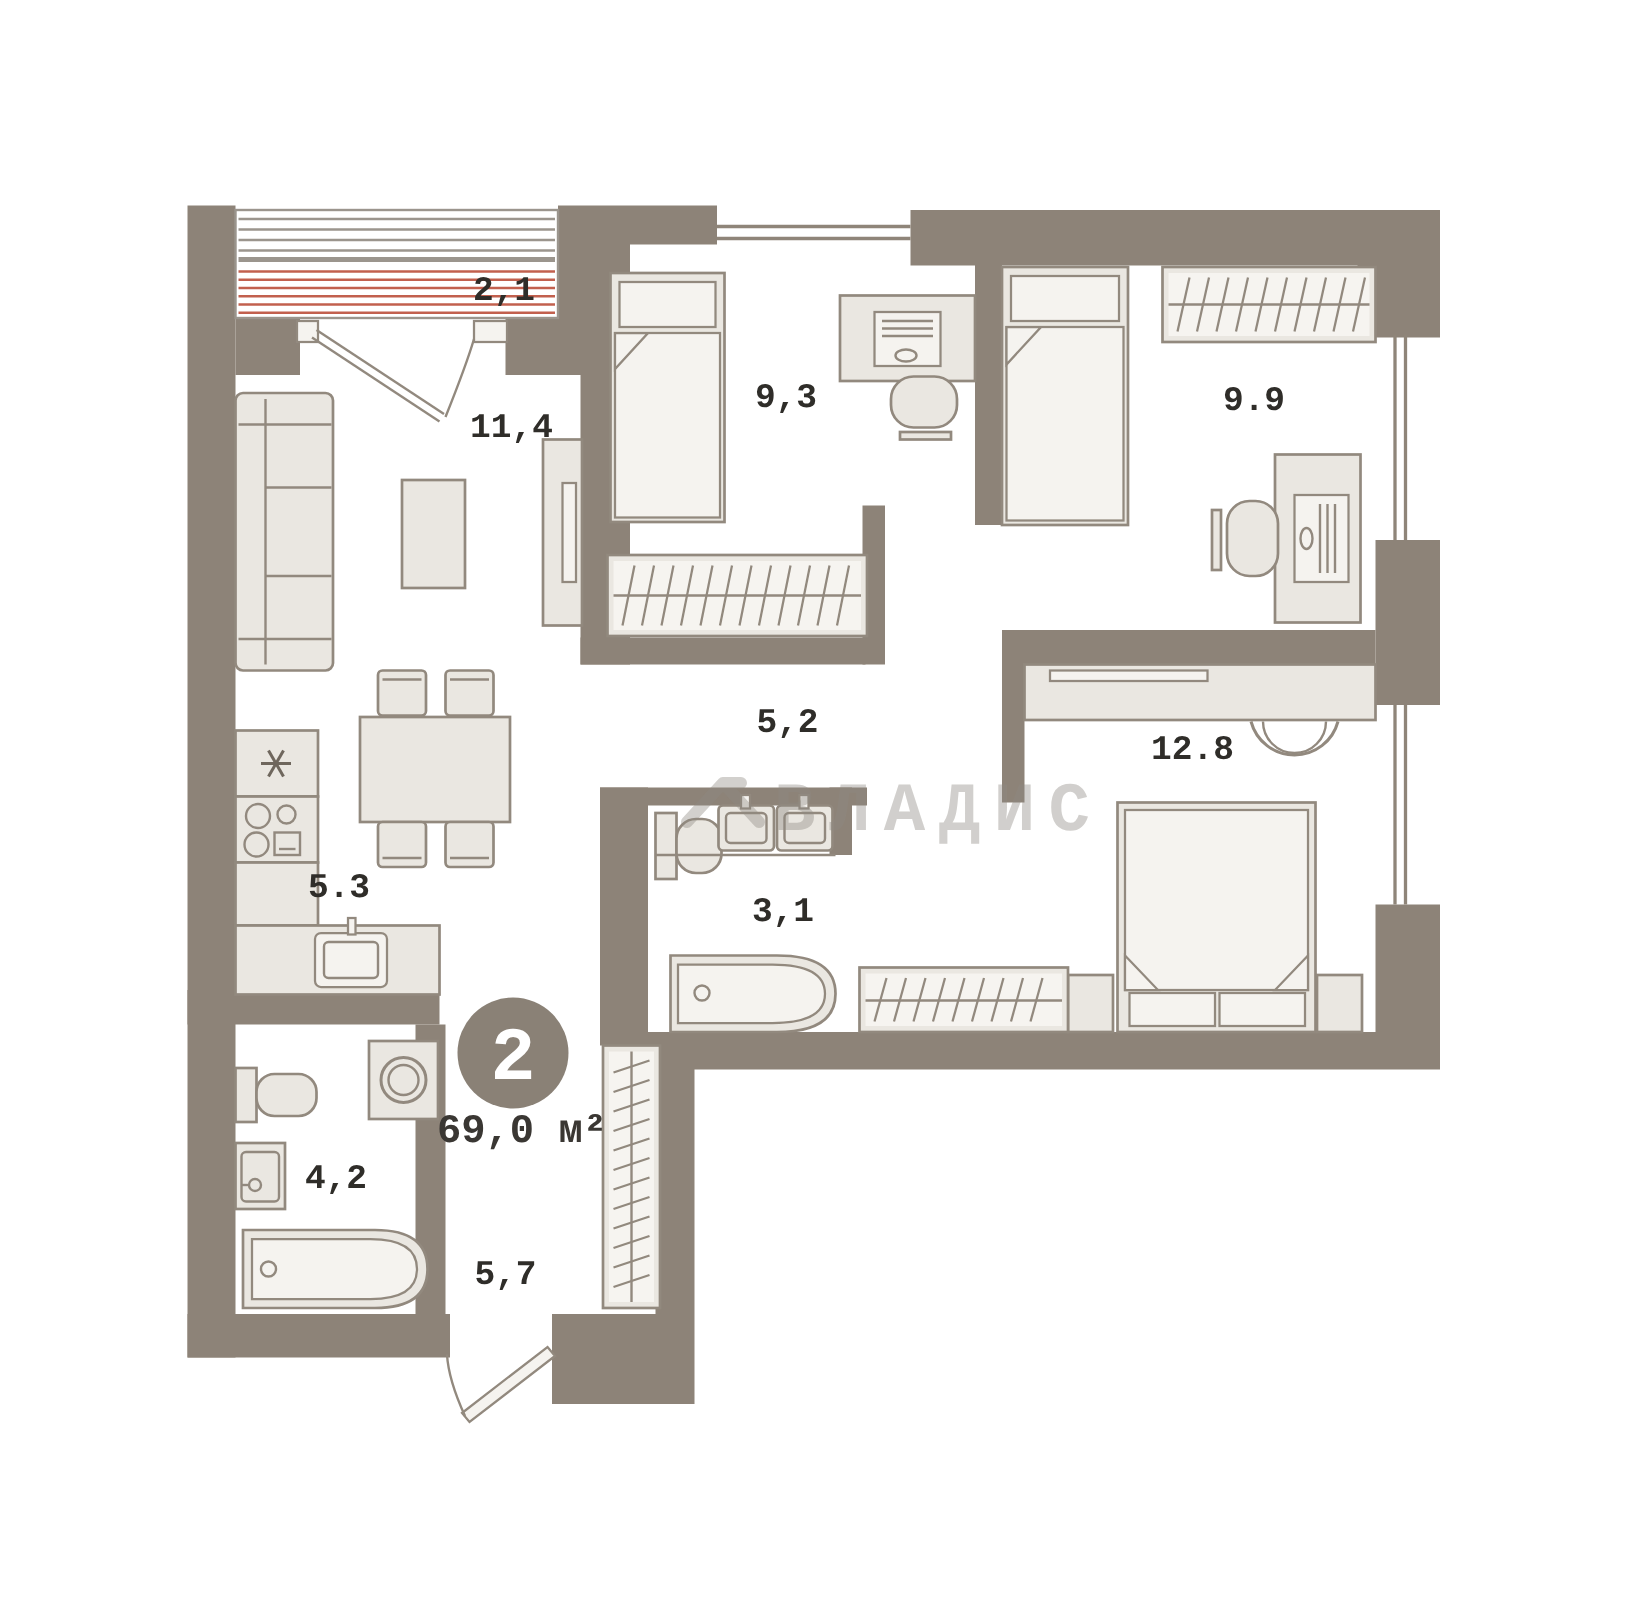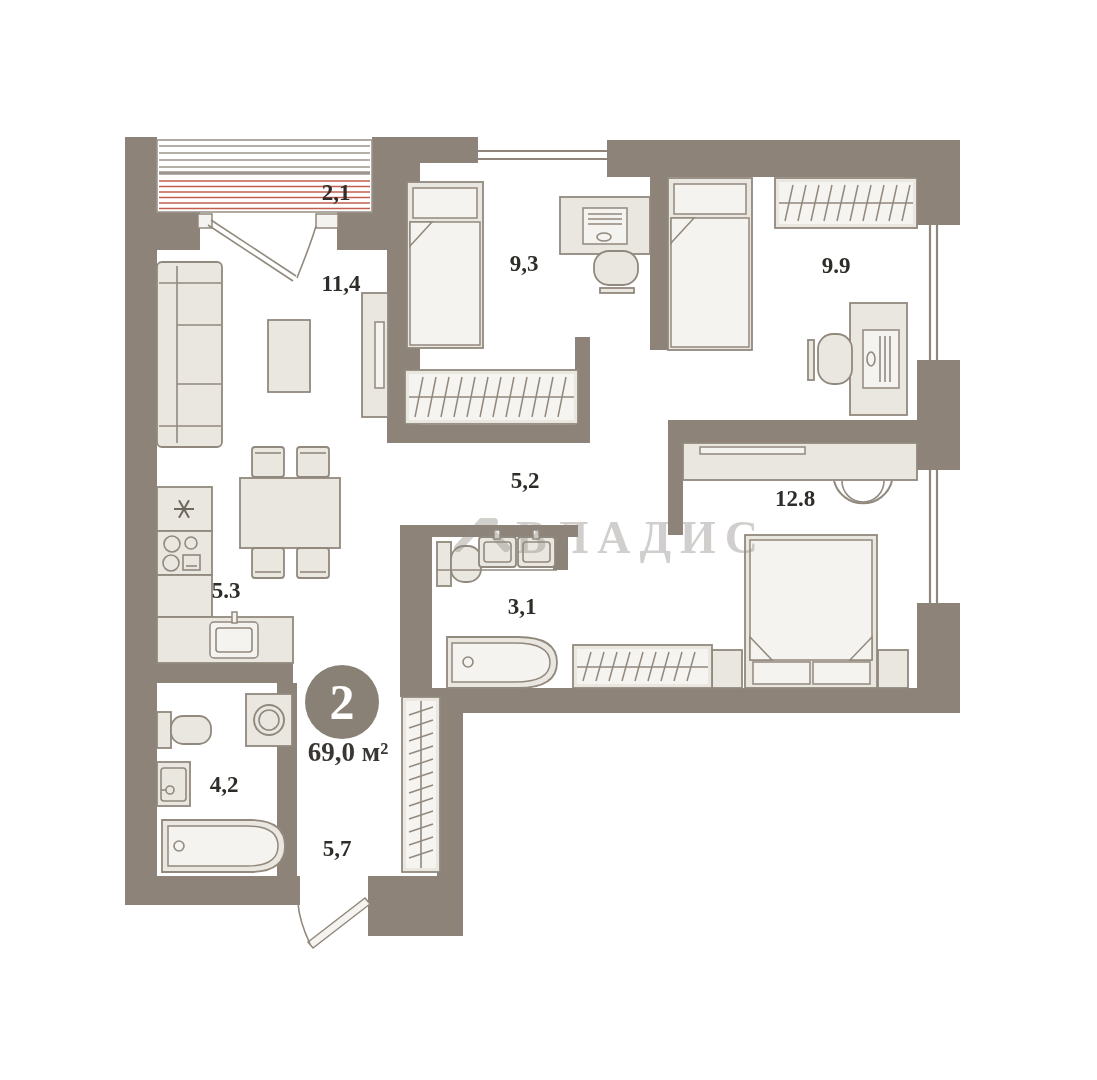--- a/index.html
+++ b/index.html
@@ -1,17 +1,17 @@
 <!DOCTYPE html>
 <html><head>
 <meta charset="utf-8">
 <style>
   html,body{margin:0;padding:0;background:#ffffff;}
   .canvas{width:1097px;height:1080px;position:relative;background:#ffffff;overflow:hidden;
-          font-family:Liberation Serif, serif;}
+          font-family:Liberation Mono, monospace;}
   svg{display:block;}
   .wall{fill:#8d8378;stroke:none;}
   .furn{fill:#eae7e1;stroke:#92897e;stroke-width:1.8;}
   .furn-light{fill:#f5f3ef;stroke:#92897e;stroke-width:1.5;}
   .fline{stroke:#92897e;stroke-width:1.6;fill:none;}
   .fline2{stroke:#92897e;stroke-width:2;fill:none;}
   .hatch-area{fill:#f6f4f0;stroke:none;}
   .hatch-lines line{stroke:#92897e;stroke-width:1.5;}
   .room-label{font-size:23px;font-weight:600;fill:#2f2d29;text-anchor:middle;}
   .stripe-gray{stroke:#9b958d;stroke-width:1.6;}

